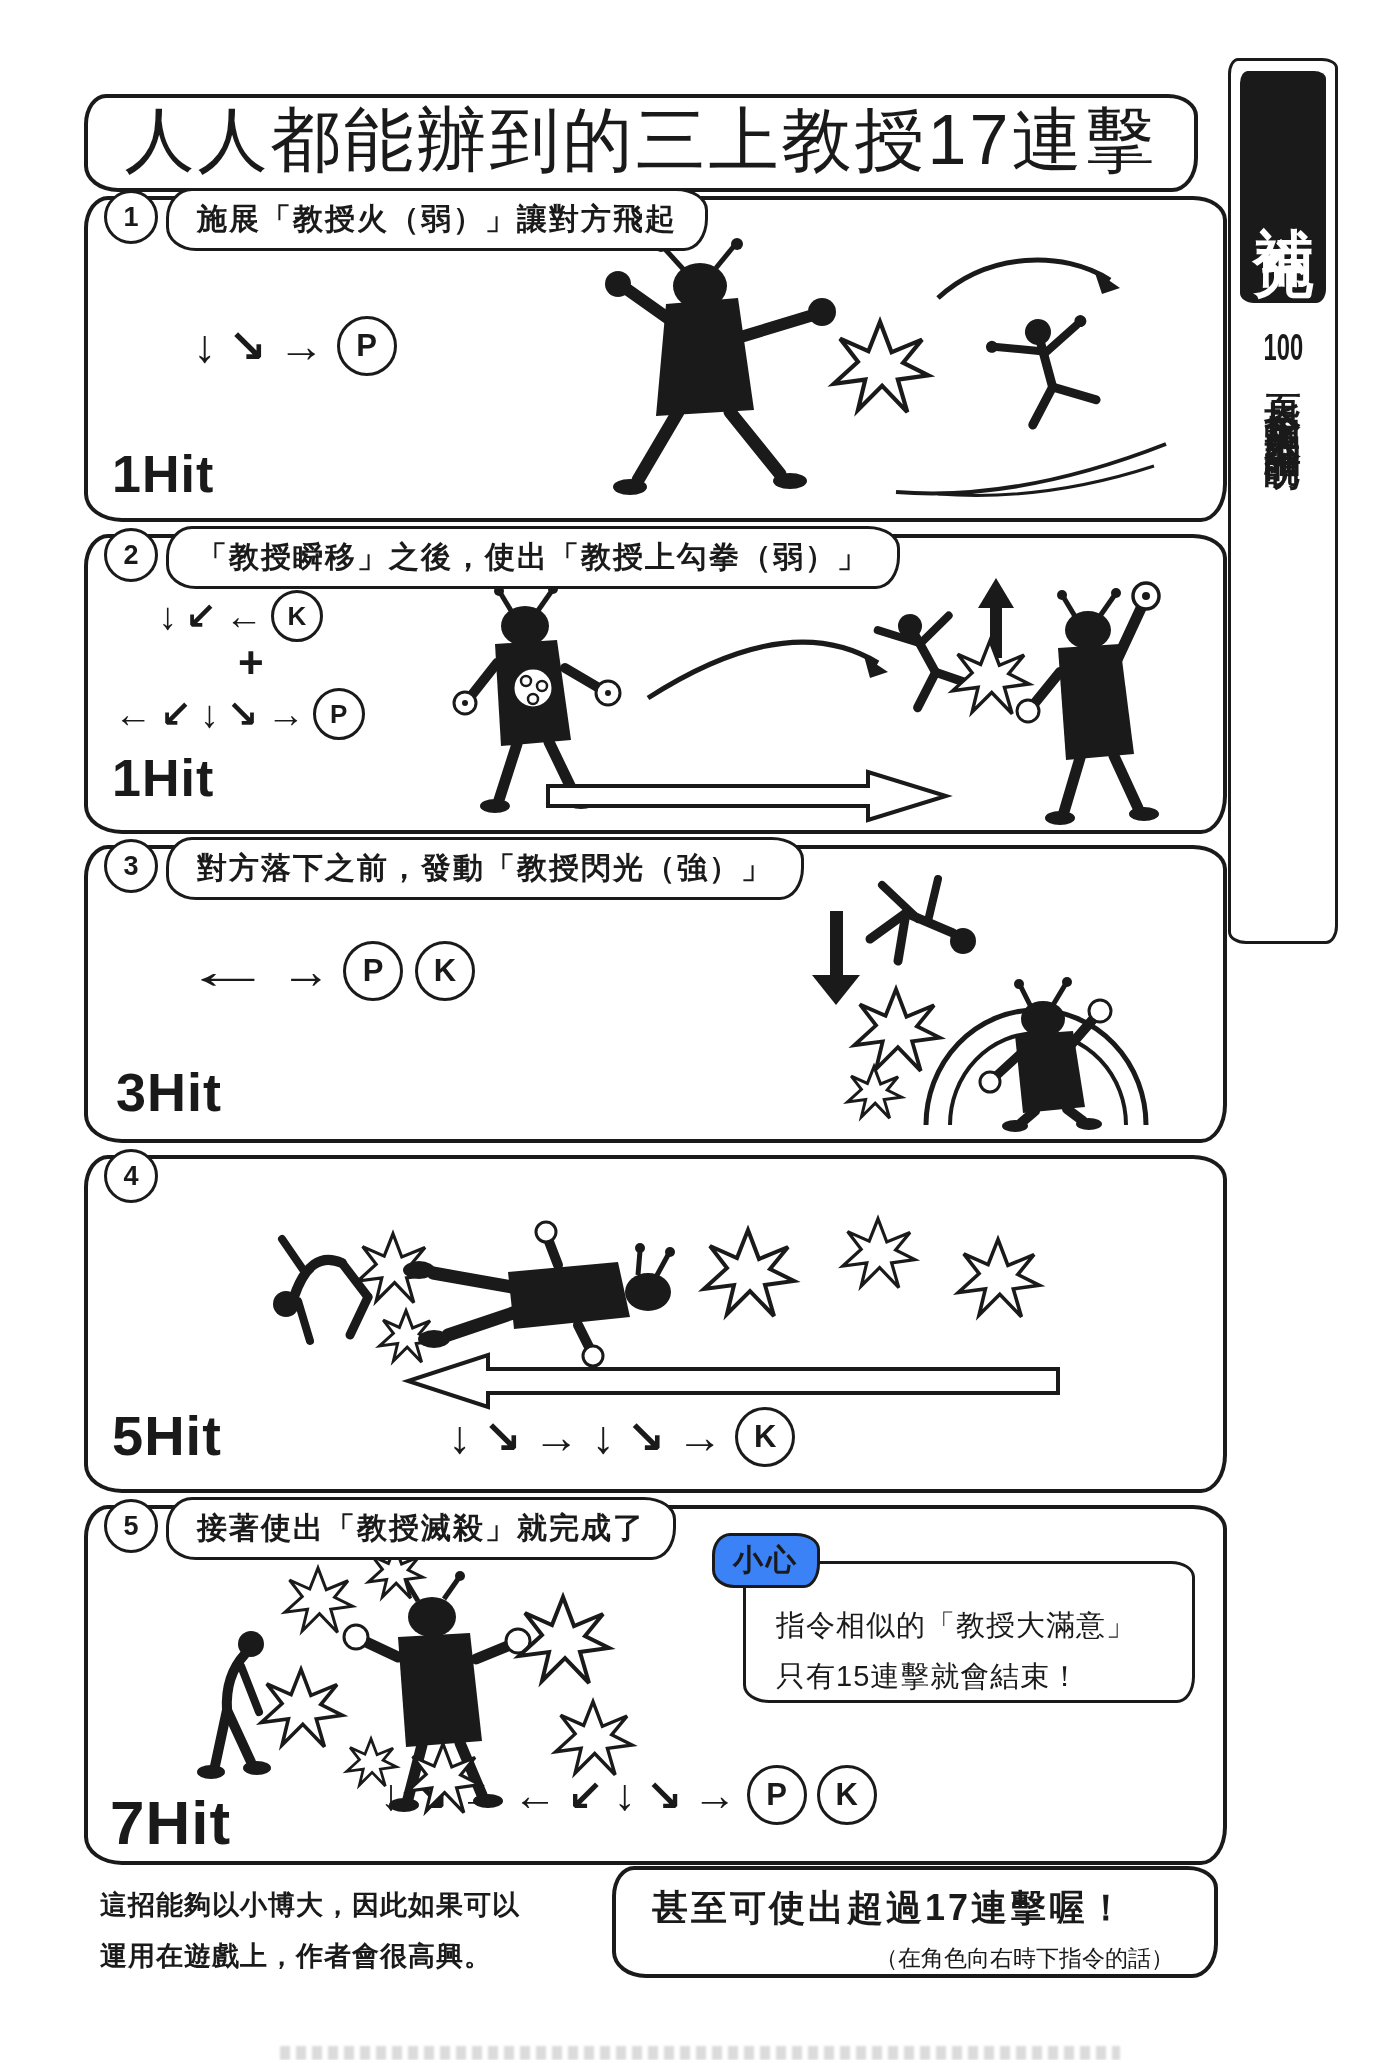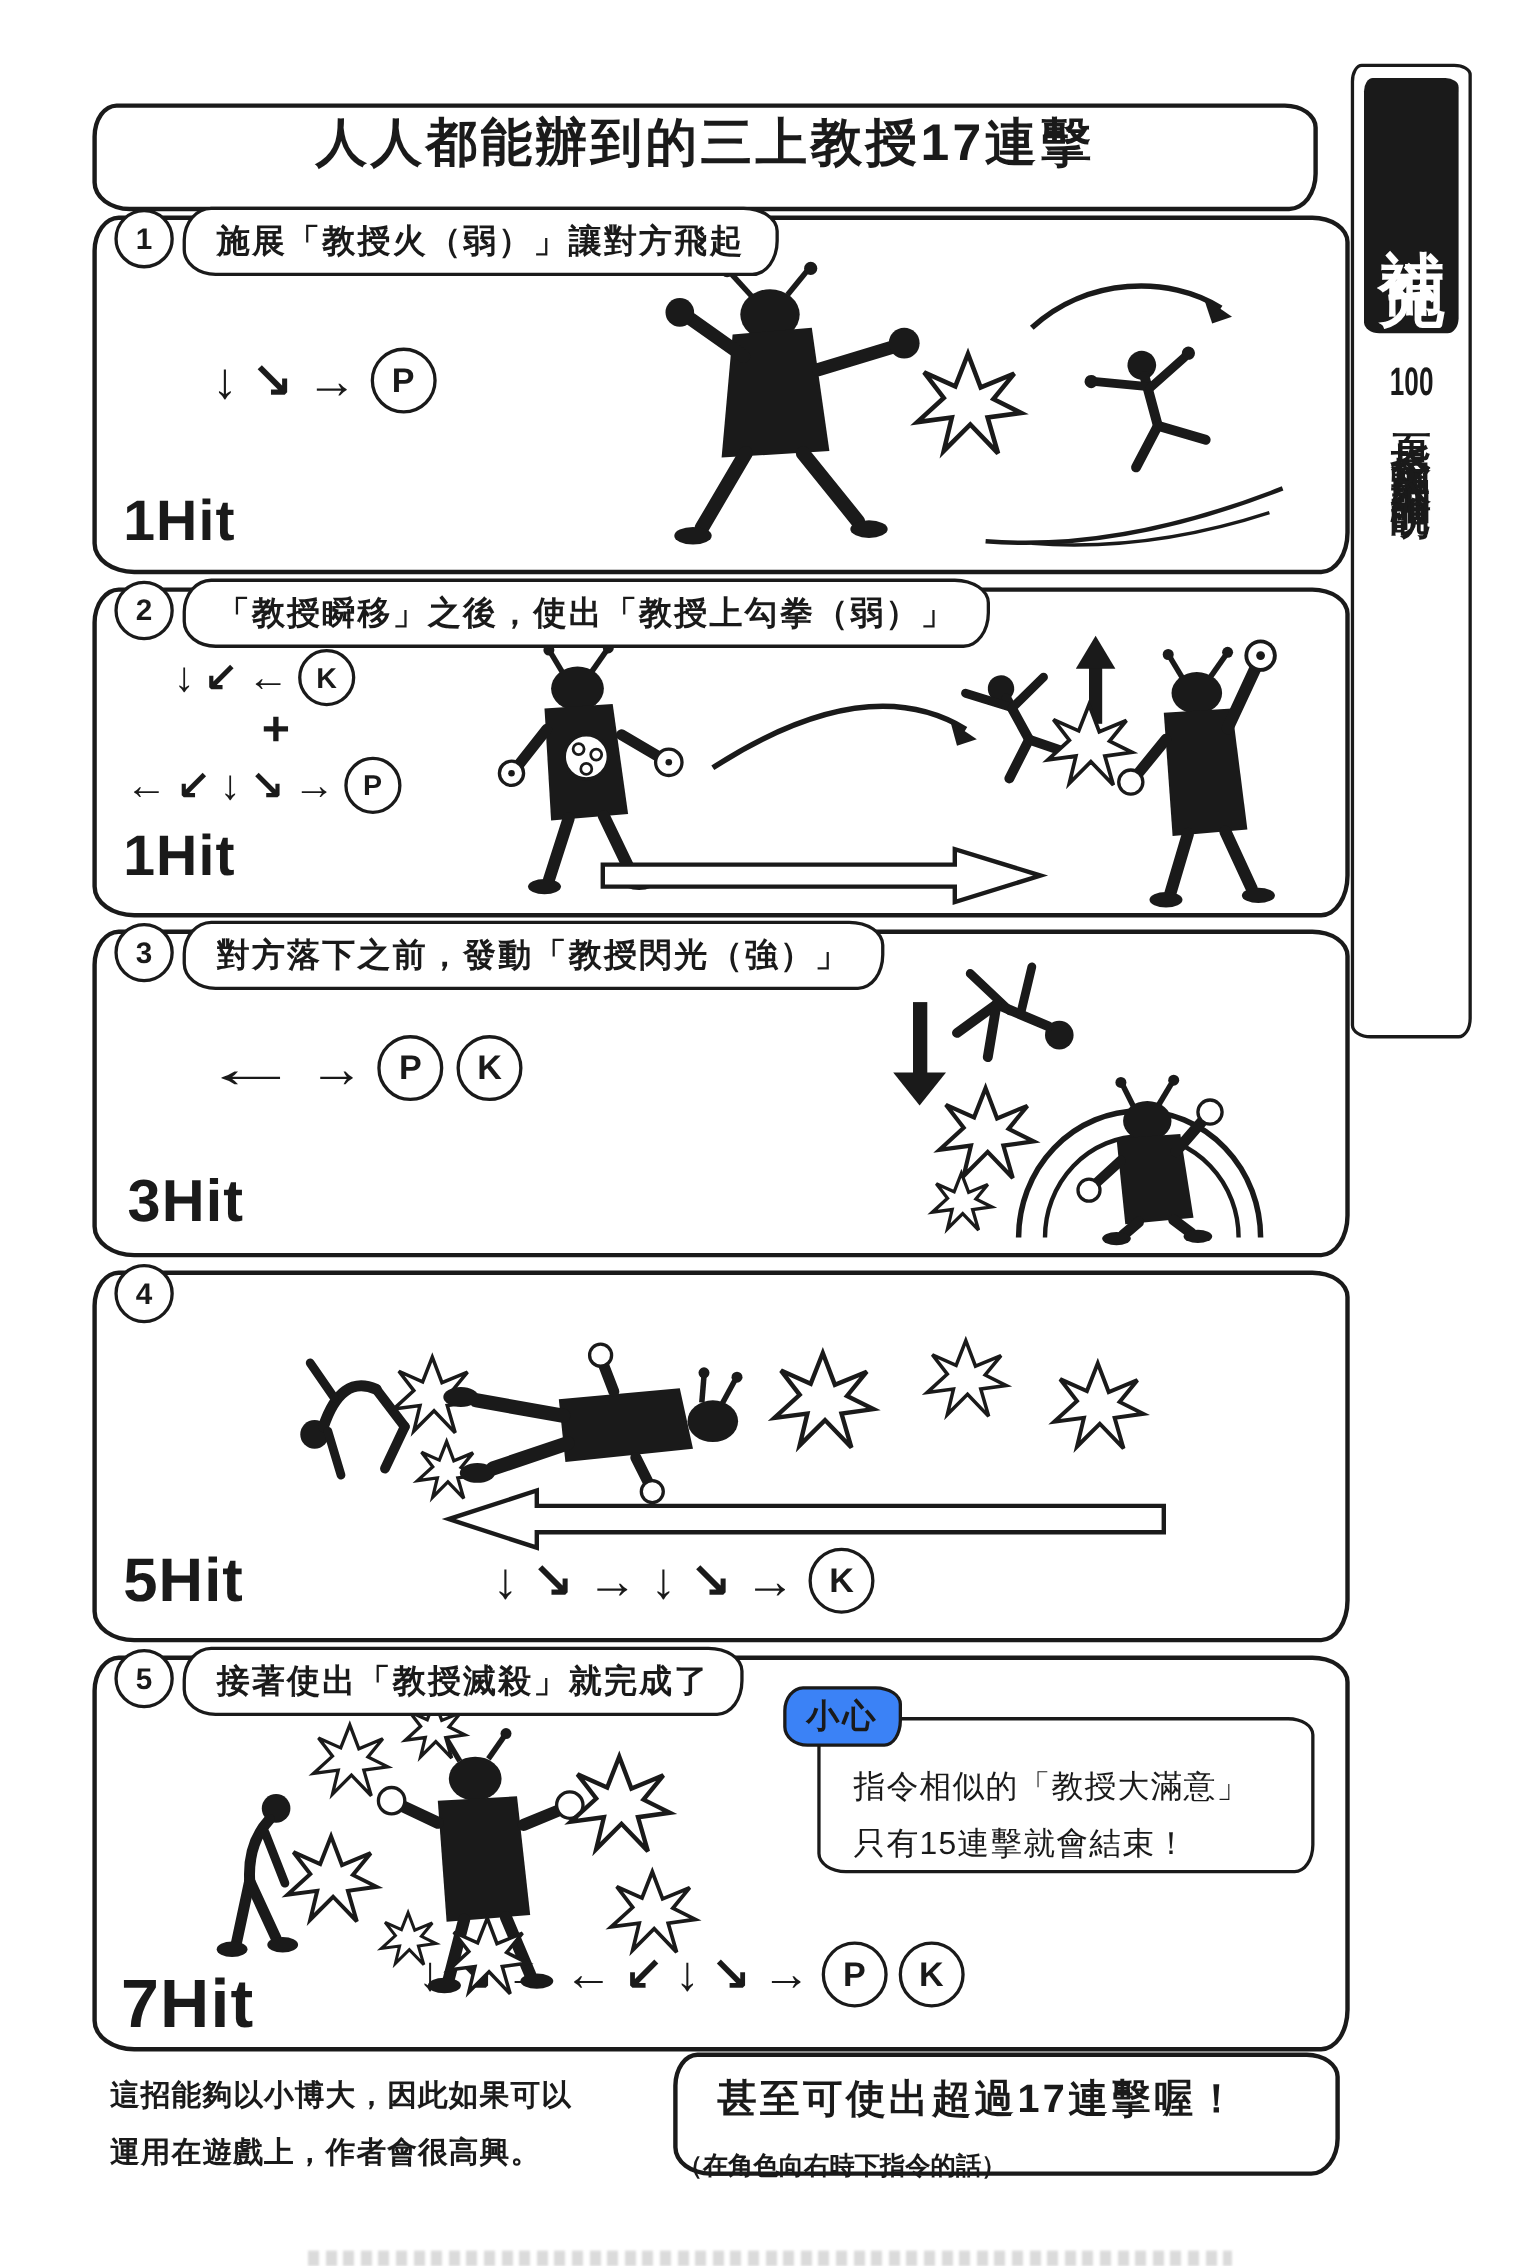--- a/index.html
+++ b/index.html
@@ -9,22 +9,22 @@
     font-family:"Liberation Sans","DejaVu Sans",sans-serif;
   }
   .rough{
     border:4px solid #1a1a1a;
     border-radius:22px 30px 26px 34px / 30px 22px 34px 26px;
     background:#fff;
   }
   
   .title-banner{
     position:absolute; left:84px; top:94px; width:1106px; height:90px;
-    display:flex; align-items:flex-start; justify-content:center;
-    font-size:47px; font-weight:700; letter-spacing:3px;
+    display:flex; align-items:flex-end; justify-content:center;
+    font-size:70px; font-weight:400; letter-spacing:3px;
   }
   
   .sidebar{
     position:absolute; left:1228px; top:58px; width:104px; height:880px;
     border:3px solid #1a1a1a; border-radius:10px 16px 12px 18px/16px 10px 18px 12px;
     display:flex; flex-direction:column; align-items:center; background:#fff;
   }
   .side-tag{
     margin-top:10px; width:86px; height:232px; background:#1a1a1a; color:#fff;
     display:flex; align-items:center; justify-content:center;
@@ -84,21 +84,21 @@
     border:3.5px solid #1a1a1a; background:#fff;
     border-radius:16px 24px 18px 26px/24px 16px 26px 18px;
     padding:36px 20px 0 30px; box-sizing:border-box;
     font-size:29px; font-weight:400; letter-spacing:1px; line-height:1.75;
   }
   .footer-box{
     position:absolute; left:612px; top:1866px; width:606px; height:112px;
     box-sizing:border-box; padding-top:14px;
   }
   .fb1{font-size:36px; font-weight:800; letter-spacing:3px; padding-left:36px;}
-  .fb2{font-size:23px; font-weight:700; padding-right:40px; margin-top:20px;}
+  .fb2{font-size:23px; font-weight:400; text-align:right; padding-right:40px; margin-top:10px;}
   .author-note{
     position:absolute; left:100px; top:1880px;
     font-size:27px; font-weight:700; letter-spacing:1px; line-height:1.9;
   }
   .bottom-artifact{
     position:absolute; left:280px; top:2046px; width:840px; height:14px;
     background:repeating-linear-gradient(90deg,#b9b9b9 0 10px,#ffffff 10px 16px);
     opacity:.5; filter:blur(1px);
   }
   svg{display:block; overflow:visible;}

